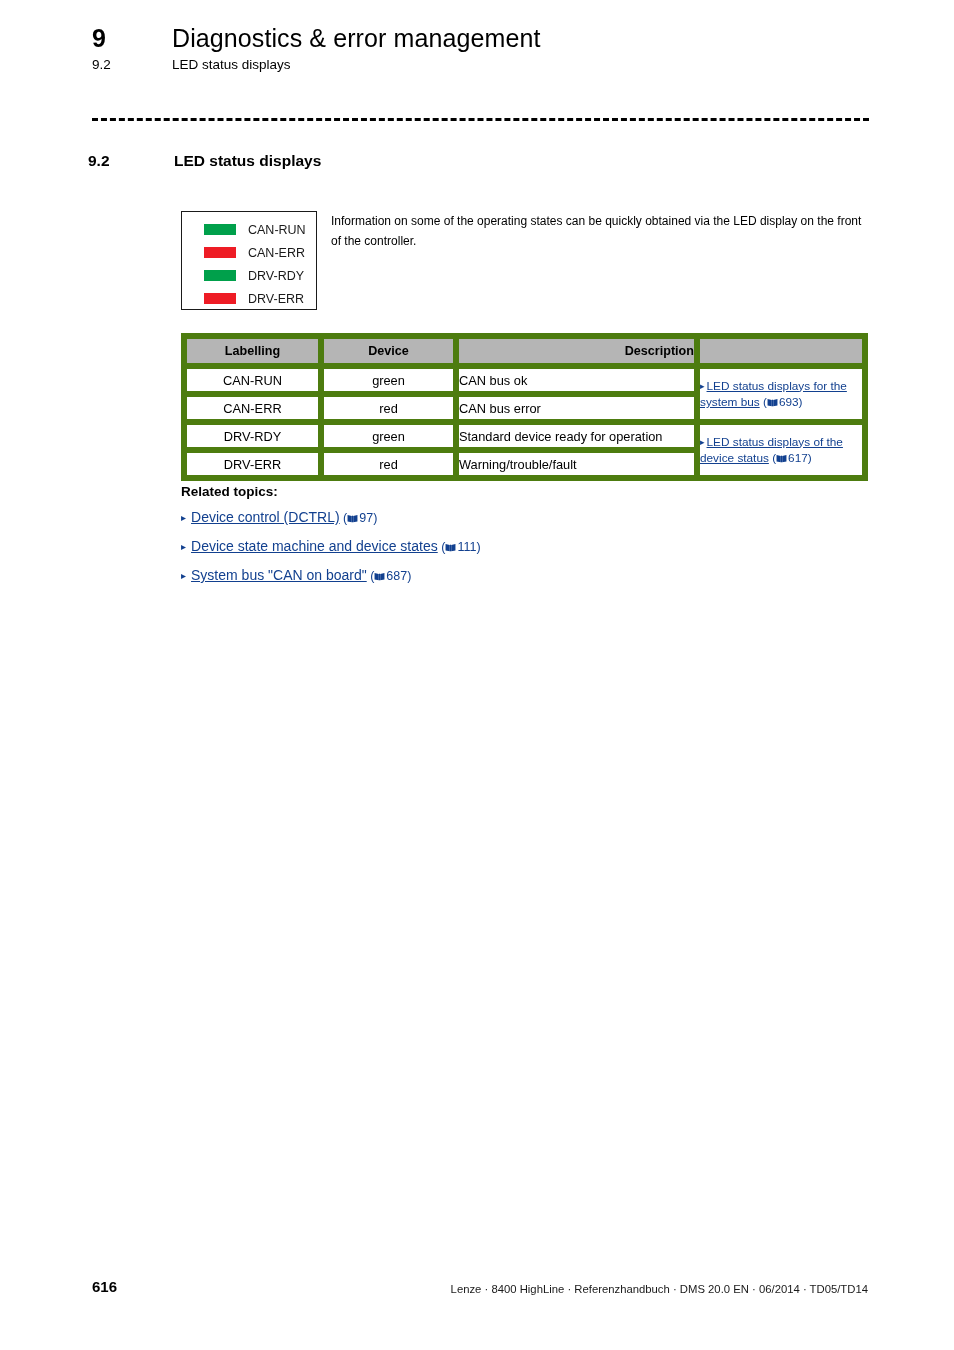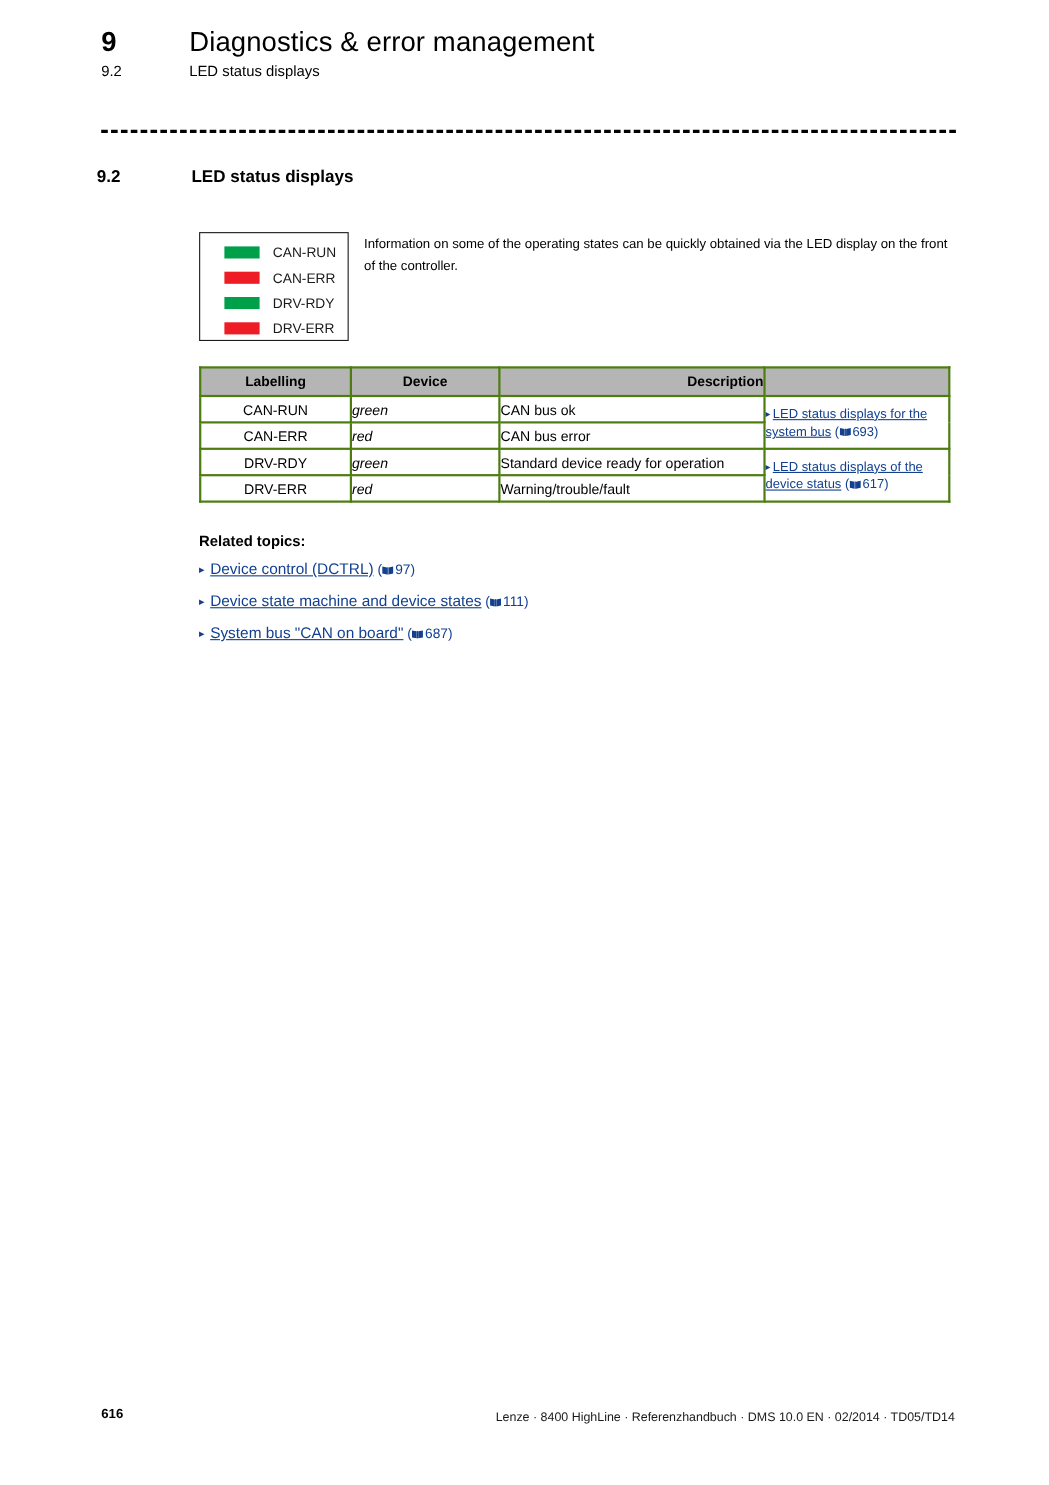--- a/index.html
+++ b/index.html
@@ -132,41 +132,41 @@
     position: absolute;
     left: 181px;
     top: 333px;
     width: 681px;
     border-collapse: collapse;
     table-layout: fixed;
     font-size: 12.8px;
   }
   .led-table th,
   .led-table td {
-    border: 2px solid #4d7c0f;
+    border: 6px solid #4d7c0f;
     padding: 0;
     vertical-align: middle;
   }
   .led-table thead th {
     background: #b5b5b5;
     font-weight: 700;
     font-size: 12.6px;
     height: 24px;
     color: #000000;
   }
   .th-labelling { text-align: center; }
   .th-colour { text-align: center; }
   .th-description { text-align: right; padding-left: 7px; }
   .th-xref { }
 
   .led-table tbody td {
     height: 22px;
   }
   .td-labelling { text-align: center; }
-  .td-colour { text-align: left; font-style: italic; }
+  .td-colour { text-align: center; }
   .td-description { text-align: left; padding-left: 7px; }
   .td-xref {
     padding: 3px 5px 3px 6px;
     vertical-align: top;
     line-height: 15.5px;
   }
 
   .col-labelling { width: 137px; }
   .col-colour    { width: 135px; }
   .col-desc      { width: 241px; }
@@ -234,21 +234,21 @@
     font-size: 12.5px;
     color: #12408f;
     text-decoration: none;
   }
 
   
   .footer-pagenum {
     position: absolute;
     left: 92px;
     top: 1278px;
-    font-size: 12px;
+    font-size: 15px;
     font-weight: 700;
     color: #000000;
   }
   .footer-imprint {
     position: absolute;
     right: 86px;
     top: 1283px;
     font-size: 11.3px;
     color: #1a1a1a;
     white-space: nowrap;
@@ -360,13 +360,13 @@
           <rect x="5.4" y="1.9" width="1.2" height="7.3" fill="#12408f"></rect>
         </svg><span>111</span>)</span></div>
 
   <div class="related-item"><span class="tri">▸</span><span class="xlink">System bus "CAN on board"</span><span class="paren"> (<svg class="book-icon" viewBox="0 0 12 10" xmlns="http://www.w3.org/2000/svg">
           <path d="M0.5 1.2 L5.2 2.1 L5.2 9.2 L0.5 8.3 Z M11.5 1.2 L6.8 2.1 L6.8 9.2 L11.5 8.3 Z" fill="#12408f"></path>
           <rect x="5.4" y="1.9" width="1.2" height="7.3" fill="#12408f"></rect>
         </svg><span>687</span>)</span></div>
 </div>
 
 <div class="footer-pagenum">616</div>
-<div class="footer-imprint">Lenze · 8400 HighLine · Referenzhandbuch · DMS 10.0 EN · 02/2014 · TD05/TD14</div>
+<div class="footer-imprint">Lenze · 8400 HighLine · Referenzhandbuch · DMS 20.0 EN · 06/2014 · TD05/TD14</div>
 
 </body></html>

